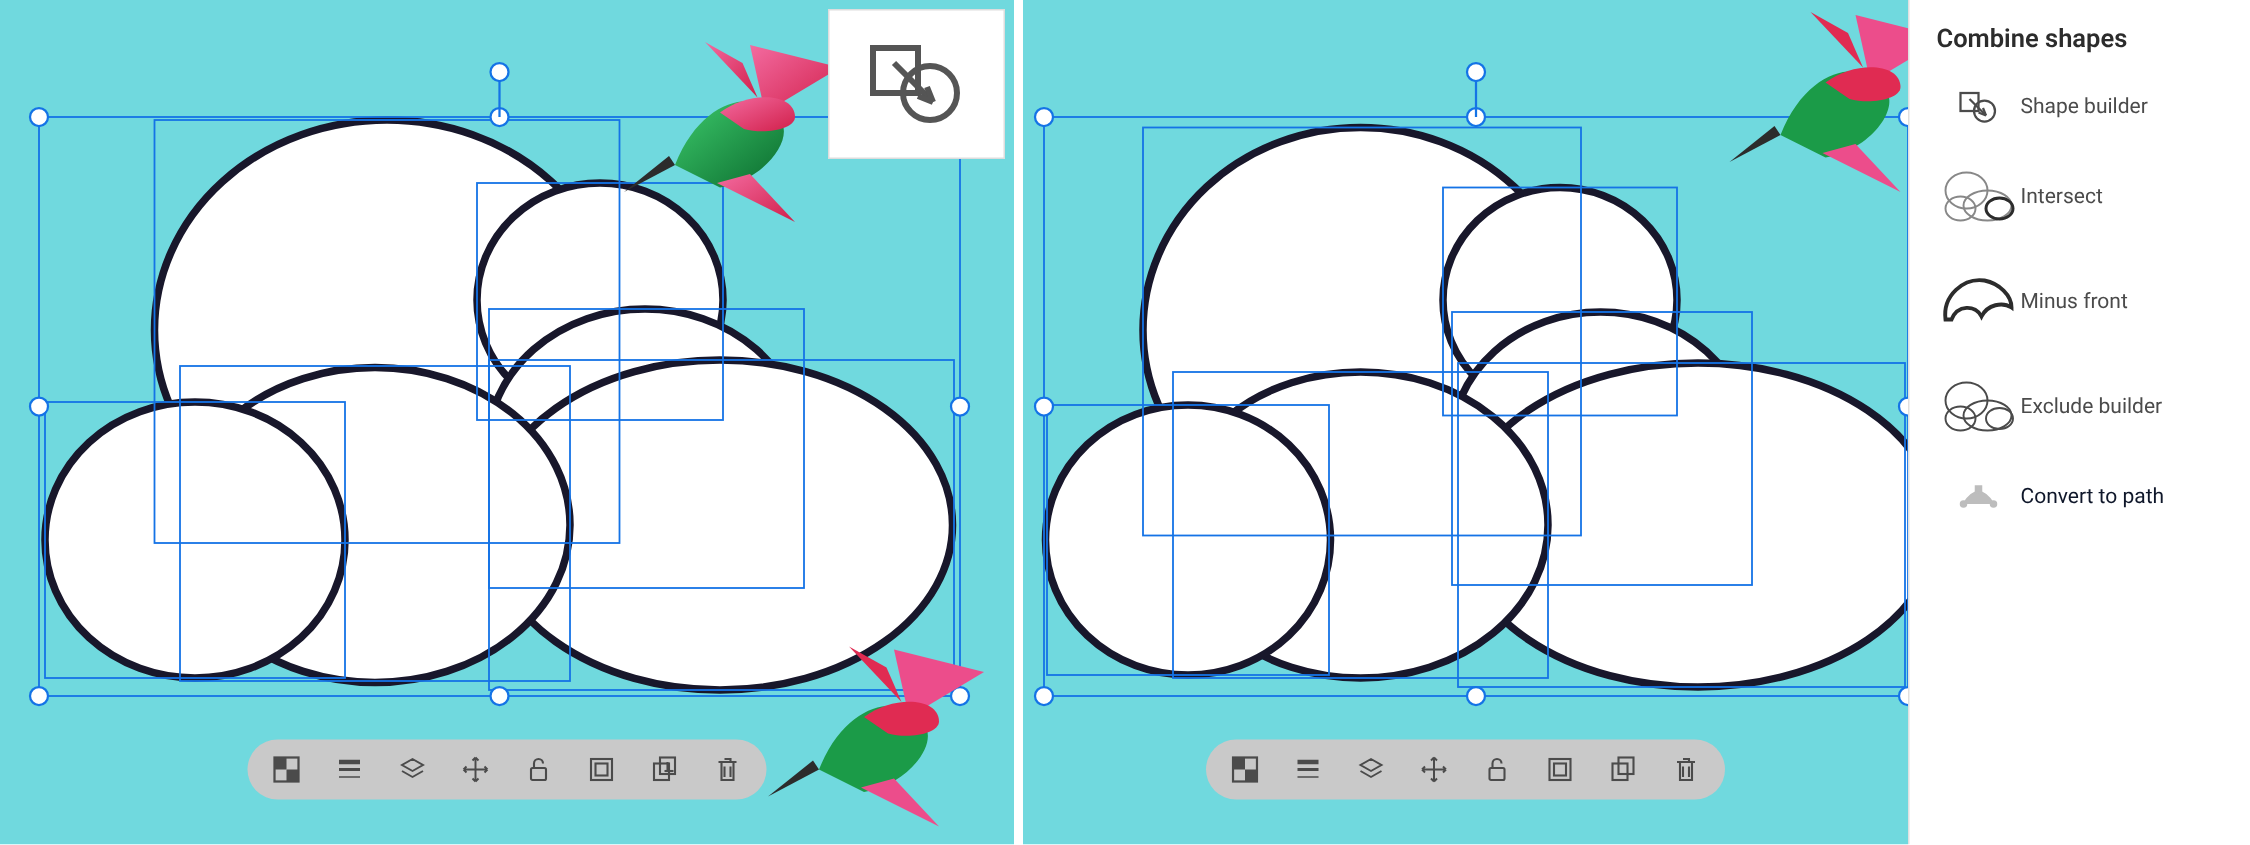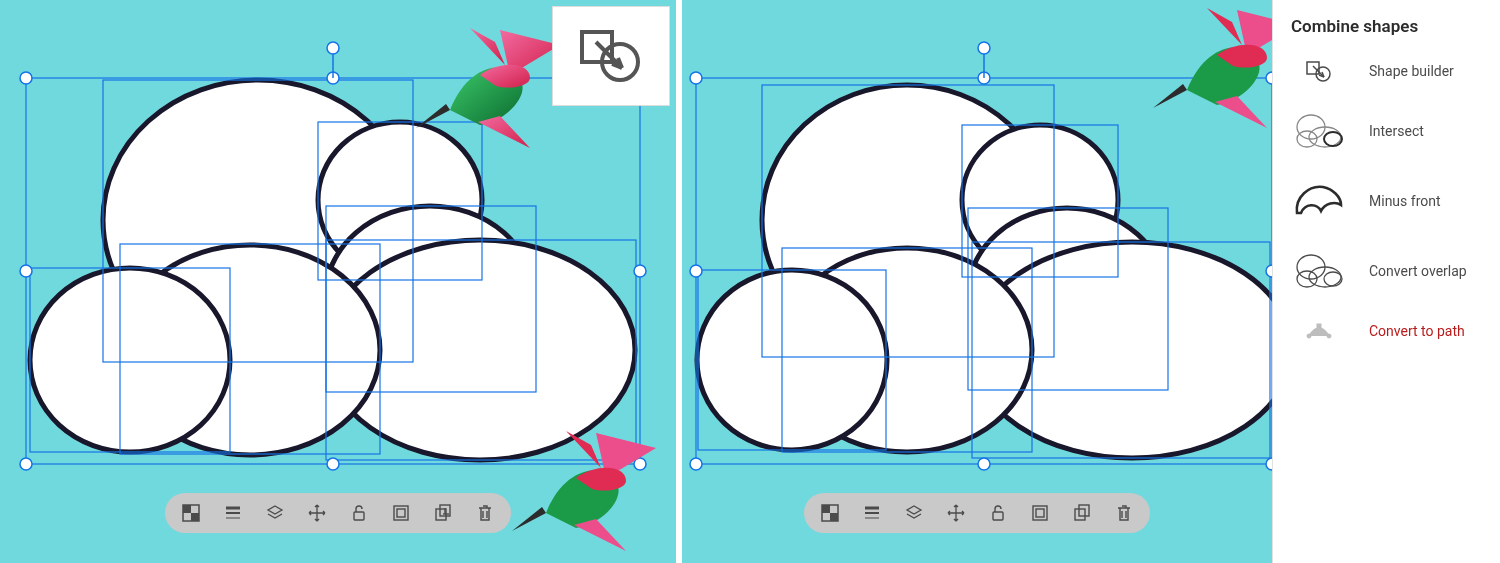--- a/index.html
+++ b/index.html
@@ -31,34 +31,33 @@
     font-weight: 600;
     color: #2c2c2c;
     padding: 0 18px 10px 18px;
   }
   .panel-item {
     display: flex;
     align-items: center;
     height: 70px;
     padding: 0 18px;
     cursor: pointer;
-    gap: 22px;
   }
   .panel-item.short { height: 50px; }
   .panel-item .icon-slot {
     width: 56px;
     display: flex;
     justify-content: center;
     align-items: center;
   }
   .panel-item .label {
     font-size: 14px;
     color: #4b4b4b;
   }
-  .panel-item.disabled .label { color: #b91c1c; }
+  .panel-item.disabled .label { color: #0f172a; }
   .panel-item.disabled svg * { stroke: #bdbdbd; fill: #bdbdbd; }
 
   
   .ctx-toolbar {
     position: absolute;
     bottom: 30px;
     left: 50%;
     transform: translateX(-50%);
     background: #c9c9c9;
     border-radius: 22px;
@@ -384,21 +383,21 @@
     <span class="icon-slot">
       <svg width="56" height="40" viewBox="0 0 56 40">
         <g fill="none" stroke="#4b4b4b" stroke-width="1.3">
           <ellipse cx="20" cy="16" rx="14" ry="12"></ellipse>
           <ellipse cx="34" cy="26" rx="16" ry="10"></ellipse>
           <ellipse cx="16" cy="28" rx="10" ry="8"></ellipse>
           <ellipse cx="42" cy="28" rx="9" ry="7"></ellipse>
         </g>
       </svg>
     </span>
-    <span class="label">Convert overlap</span>
+    <span class="label">Exclude builder</span>
   </div>
 
 
   <div class="panel-item short disabled">
     <span class="icon-slot">
       <svg width="26" height="18" viewBox="0 0 26 18">
           <path d="M3 14 Q13 -2 23 14" fill="none" stroke="#bdbdbd" stroke-width="1.5"></path>
           <circle cx="3" cy="14" r="2" fill="#bdbdbd"></circle>
           <circle cx="23" cy="14" r="2" fill="#bdbdbd"></circle>
           <rect x="11" y="2" width="4" height="4" fill="#bdbdbd"></rect>

